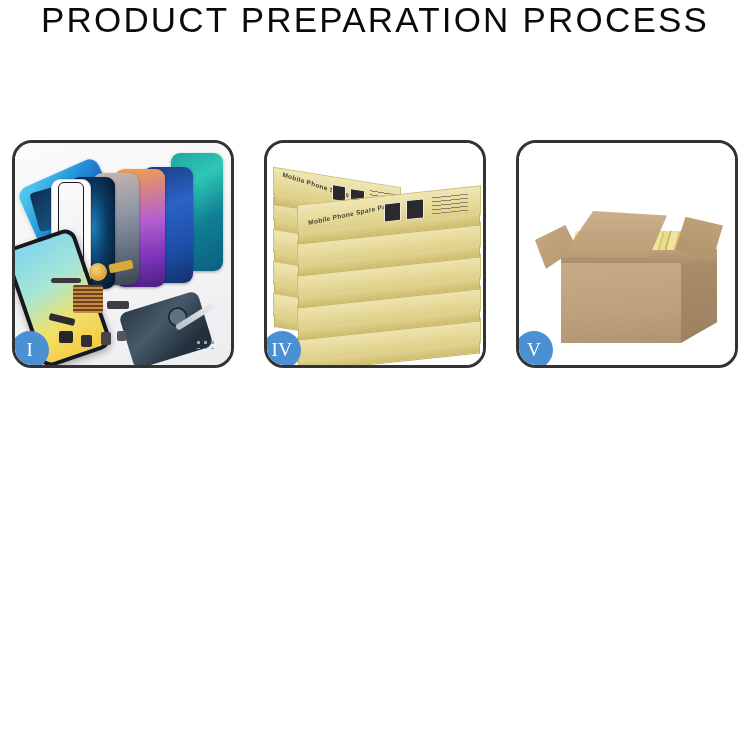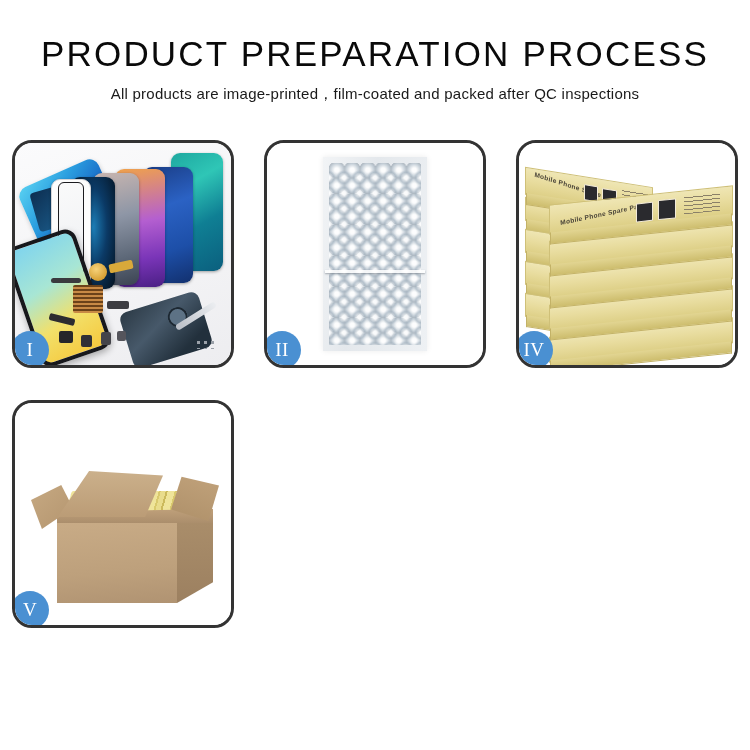--- a/index.html
+++ b/index.html
@@ -11,21 +11,20 @@
     width: 750px;
     height: 750px;
     font-family: "Liberation Sans", sans-serif;
     overflow: hidden;
     position: relative;
   }
 
   
   .header {
     width: 750px;
-    padding-top: 34px;
     text-align: center;
   }
   .title {
     font-family: "Liberation Sans", sans-serif;
     font-size: 35px;
     font-weight: 400;
     color: #0a0a0a;
     letter-spacing: 2.2px;
     line-height: 40px;
     white-space: nowrap;
@@ -342,21 +341,20 @@
     position:absolute; left: 110px; top: 30px; width: 92px; height: 50px;
     background: linear-gradient(180deg,#fdfdfd,#f0f1f3);
     transform: rotate(-5deg);
   }
 </style>
 </head>
 <body>
 
 <div class="header">
   <div class="title">PRODUCT PREPARATION PROCESS</div>
-  <div class="subtitle">All products are image-printed，film-coated and packed after QC inspections</div>
 </div>
 
 <div class="grid">
 
   <div class="panel">
     <div class="panel-inner p1">
       <div class="adhesive"></div>
       <div class="phone ph-a"></div>
       <div class="phone ph-b"></div>
       <div class="phone ph-c"></div>
@@ -374,30 +372,20 @@
       <div class="sp1"></div>
       <div class="sp2"></div>
       <div class="sp3"></div>
       <div class="sp4"></div>
       <div class="tool"></div>
       <div class="screws"></div>
     </div>
     <div class="badge">I</div>
   </div>
 
-  <div class="panel">
-    <div class="panel-inner p2">
-      <div class="wrapsheet">
-        <div class="bubbles"></div>
-        <div class="bubbles2"></div>
-        <div class="wrapseam"></div>
-      </div>
-    </div>
-    <div class="badge">II</div>
-  </div>
 
 
   <div class="panel">
     <div class="panel-inner p4">
       <div class="stack">
 
         <div class="kbox" style="left:2px; top:48px; width:126px; height:22px; transform: skewY(9deg);">
           <div class="side"></div>
         </div>
         <div class="kbox" style="left:2px; top:80px; width:126px; height:22px; transform: skewY(9deg);">

